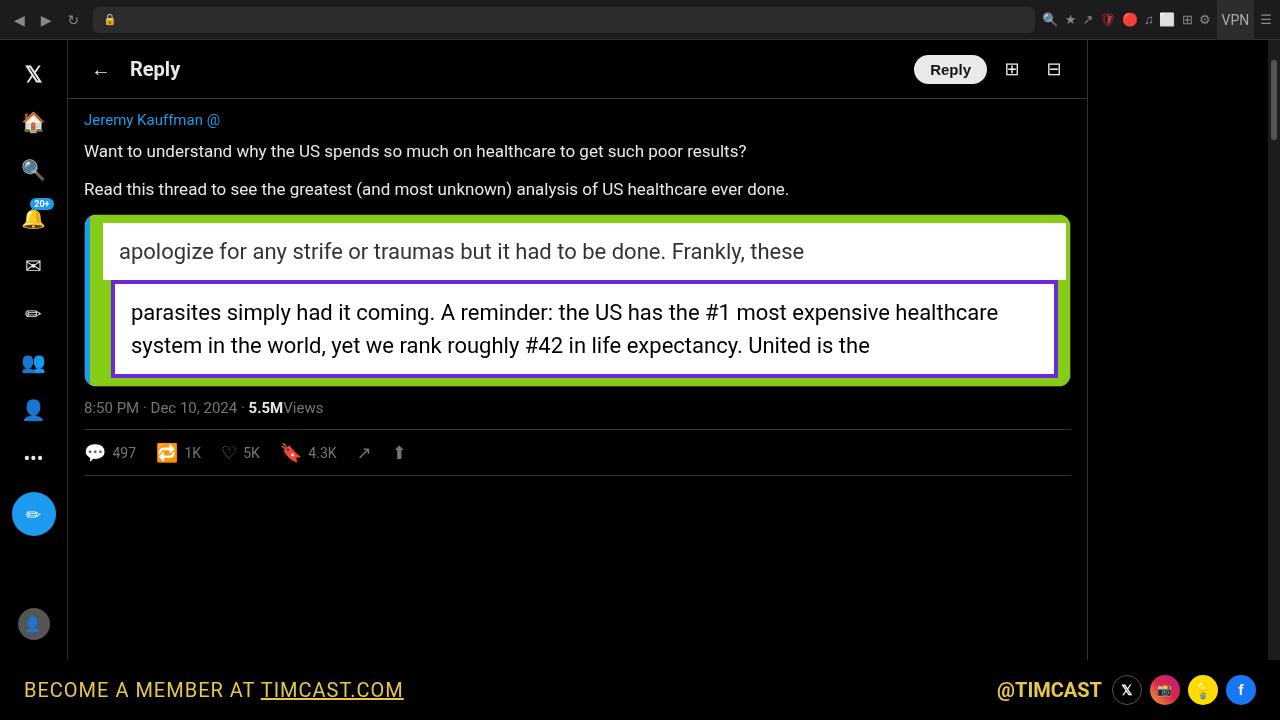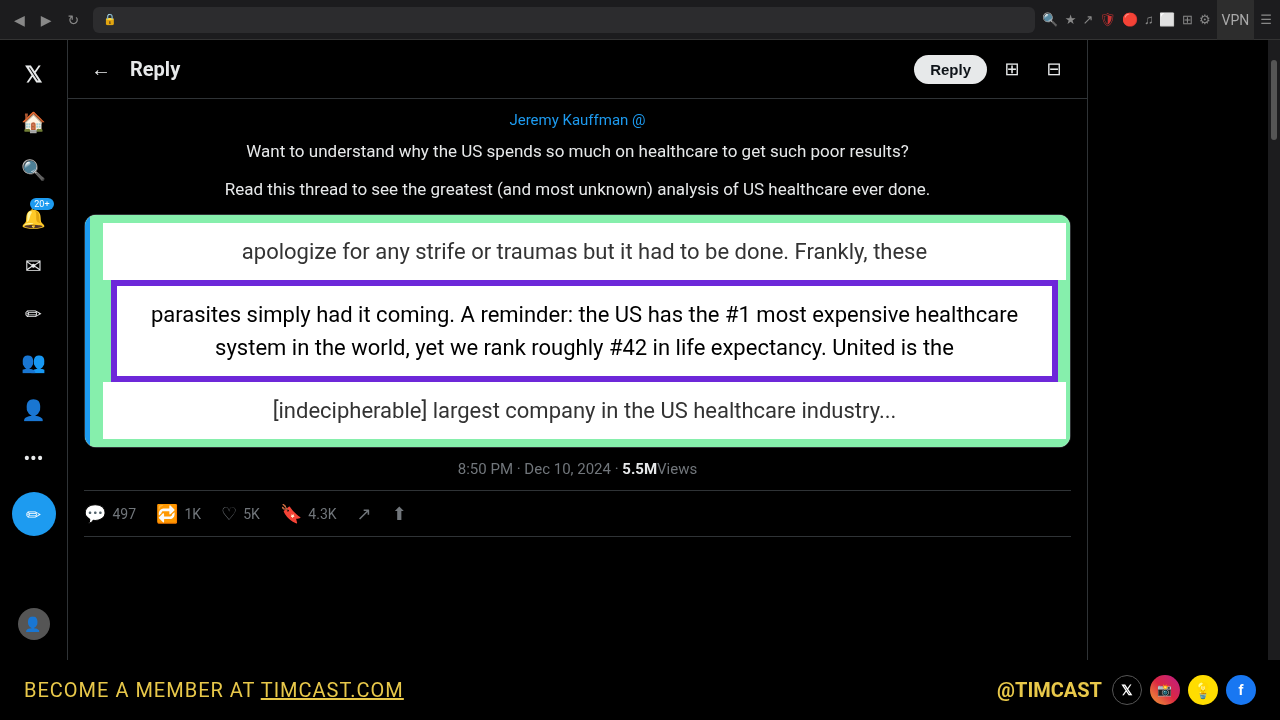--- a/index.html
+++ b/index.html
@@ -241,21 +241,21 @@
 
     .notification-badge {
       position: absolute;
       top: 2px;
       right: 2px;
       background: #1d9bf0;
       color: #fff;
       font-size: 9px;
       padding: 1px 4px;
       border-radius: 10px;
-      font-weight: normal;
+      font-weight: bold;
     }
 
     .compose-btn {
       width: 44px;
       height: 44px;
       background: #1d9bf0;
       border-radius: 50%;
       display: flex;
       align-items: center;
       justify-content: center;
@@ -355,21 +355,20 @@
       height: 34px;
       border-radius: 50%;
       display: flex;
       align-items: center;
       justify-content: center;
     }
 
     
     .post-content {
       padding: 12px 16px;
-      text-align: center;
     }
 
     
     .author-partial {
       color: #1d9bf0;
       font-size: 15px;
       margin-bottom: 8px;
       height: 20px;
       overflow: hidden;
     }
@@ -390,21 +389,21 @@
       position: relative;
     }
 
     .quote-box-inner {
       background: #fff;
       padding: 0;
     }
 
     
     .highlighted-section {
-      border: 6px solid #6d28d9;
+      border: 4px solid #6d28d9;
       margin: 0 8px;
     }
 
     .quote-text-pre {
       font-size: 22px;
       color: #333;
       line-height: 1.5;
       padding: 12px 16px;
       background: #fff;
     }
@@ -429,21 +428,21 @@
       width: 5px;
       background: #1d9bf0;
       position: absolute;
       left: 0;
       top: 0;
       bottom: 0;
     }
 
     .quote-content {
       padding: 8px 4px 8px 18px;
-      background: #86efac;
+      background: #84cc16;
       position: relative;
     }
 
     
     .post-timestamp {
       color: #71767b;
       font-size: 15px;
       margin-bottom: 12px;
     }
 
@@ -661,21 +660,20 @@
             <div class="quote-box-inner">
               <div class="quote-content">
                 <div class="blue-bar"></div>
 
                 <div class="quote-text-pre">apologize for any strife or traumas but it had to be done. Frankly, these</div>
 
                 <div class="highlighted-section">
                   <div class="quote-text-highlighted">parasites simply had it coming. A reminder: the US has the #1 most expensive healthcare system in the world, yet we rank roughly #42 in life expectancy. United is the</div>
                 </div>
 
-                <div class="quote-text-post">[indecipherable] largest company in the US healthcare industry...</div>
               </div>
             </div>
           </div>
 
           <div class="post-timestamp">
             <span>8:50 PM · Dec 10, 2024 · </span><span class="views-count">5.5M</span><span>Views</span>
           </div>
 
           <div class="post-actions">
             <div class="action-item">

